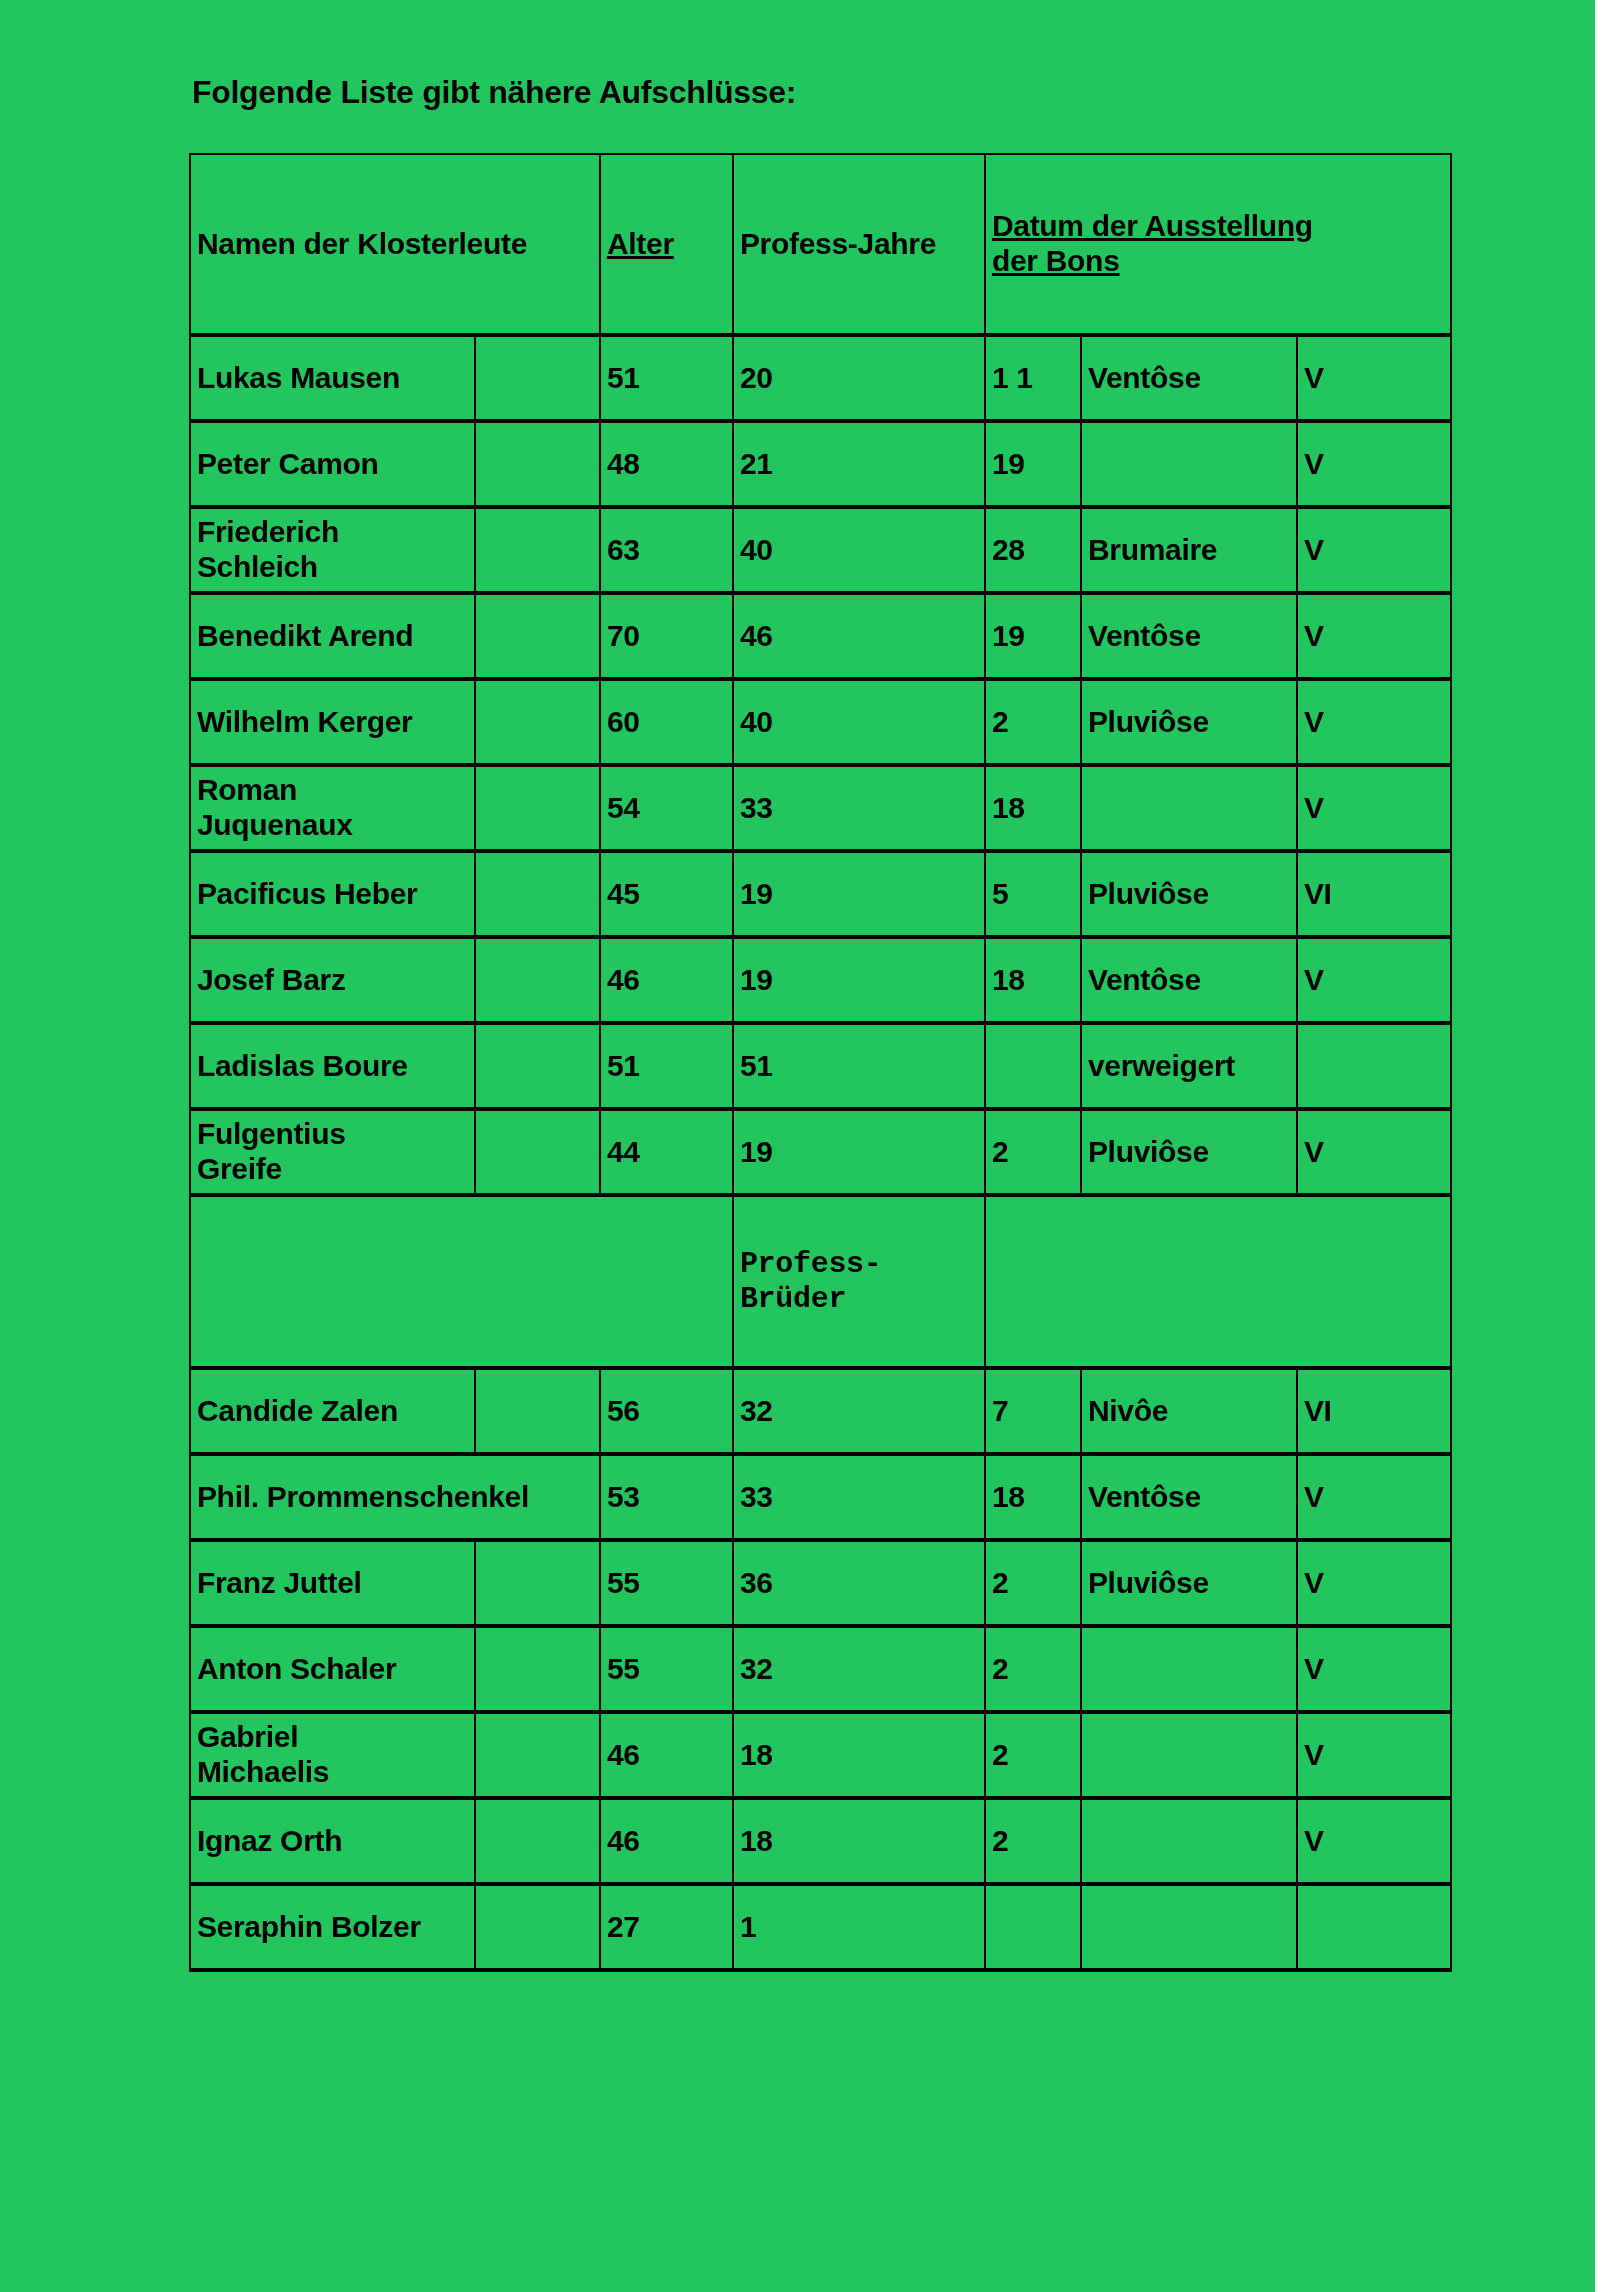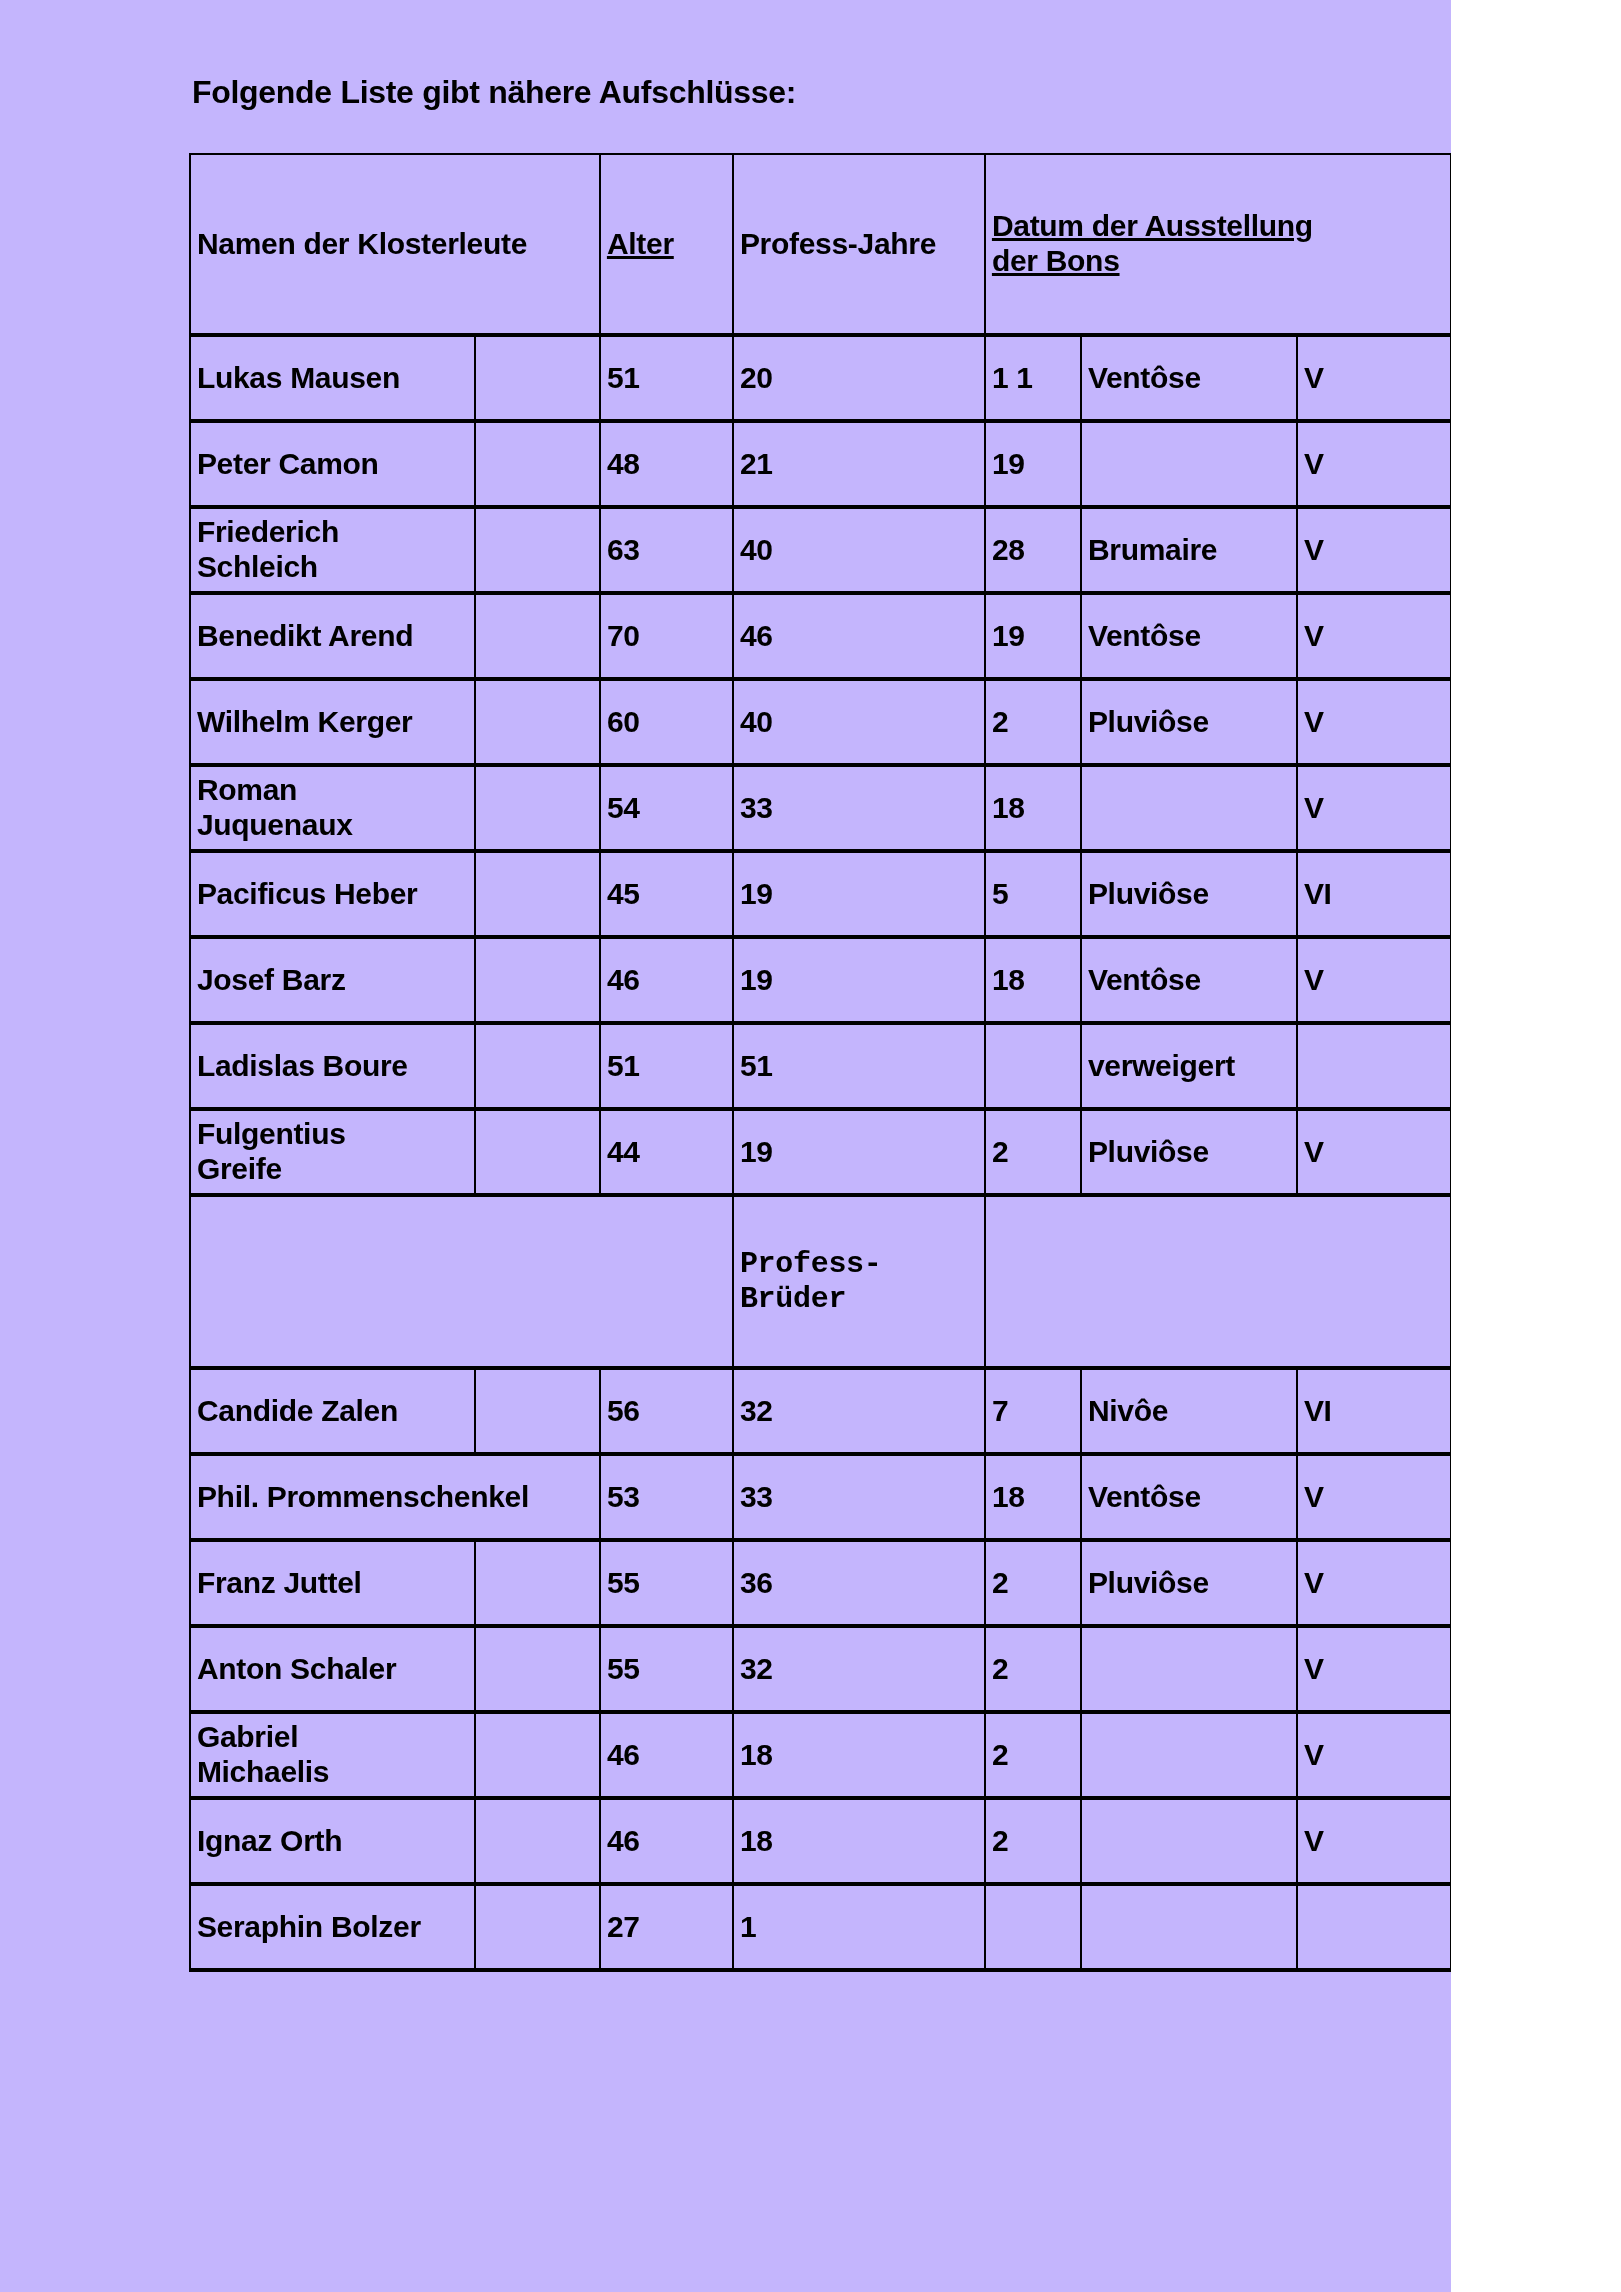--- a/index.html
+++ b/index.html
@@ -3,21 +3,21 @@
 <meta charset="utf-8">
 <style>
   html, body { margin: 0; padding: 0; }
   body {
     width: 1621px; height: 2293px;
     background: #ffffff;
     font-family: "Liberation Sans", sans-serif;
     font-weight: bold;
     color: #000;
   }
-  .page { position: relative; width: 1451px; height: 2293px; background: #c4b5fd; overflow: hidden; }
+  .page { position: relative; width: 1595px; height: 2293px; background: #22c55e; overflow: hidden; }
   .title {
     position: absolute; left: 192px; top: 74px;
     font-size: 32px; letter-spacing: -0.3px;
     white-space: nowrap;
   }
   table.roster {
     position: absolute; left: 189px; top: 153px;
     width: 1261px;
     border-collapse: collapse;
     table-layout: fixed;

